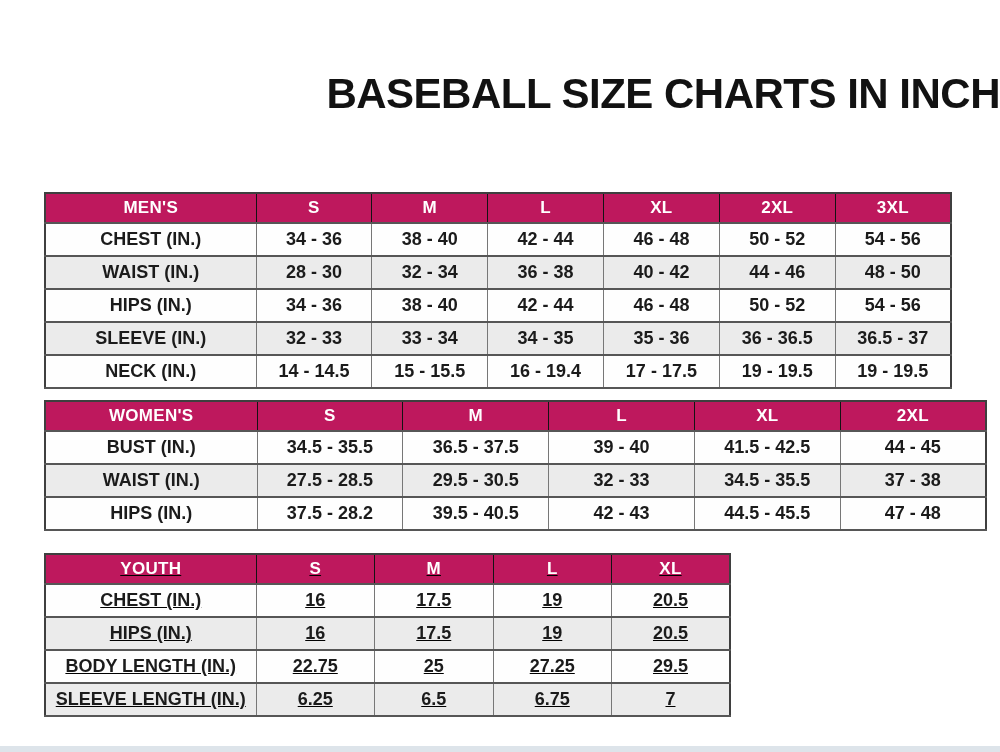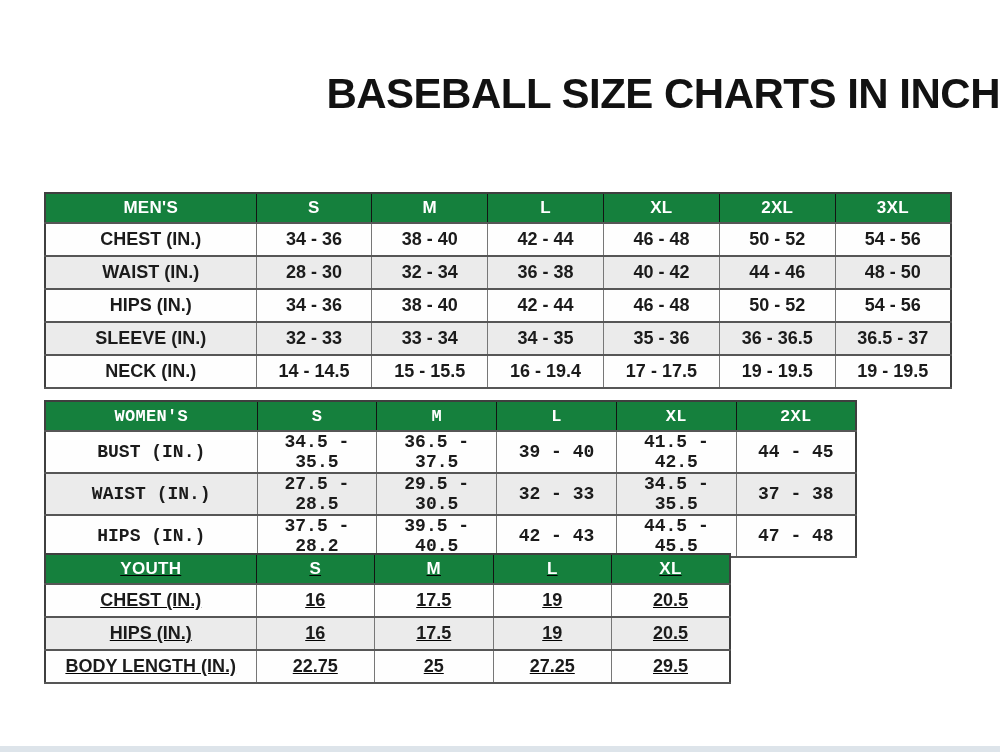--- a/index.html
+++ b/index.html
@@ -23,31 +23,31 @@
     font-size: 42px;
     font-weight: bold;
     letter-spacing: -0.5px;
     color: #121212;
     margin: 0;
   }
   .table-region {
     position: absolute;
   }
   #mens-region   { left: 44px; top: 192px; width: 908px; }
-  #womens-region { left: 44px; top: 400px; width: 813px; font-family: Liberation Mono, monospace; }
+  #womens-region { left: 44px; top: 400px; width: 943px; }
   #youth-region  { left: 44px; top: 553px; width: 687px; text-decoration: underline; }
 
   table.size-table {
     border-collapse: collapse;
     table-layout: fixed;
     width: 100%;
     border: 2px solid #3f3f3f;
   }
   table.size-table th {
-    background: #15803d;
+    background: #be185d;
     color: #ffffff;
     font-size: 17px;
     font-weight: bold;
     letter-spacing: 0.3px;
     height: 28px;
     padding: 0;
     text-align: center;
     border: 1px solid #131313;
   }
   table.size-table td {
@@ -234,17 +234,24 @@
           <td>19</td>
           <td>20.5</td>
         </tr>
         <tr>
           <td>BODY LENGTH (IN.)</td>
           <td>22.75</td>
           <td>25</td>
           <td>27.25</td>
           <td>29.5</td>
         </tr>
+        <tr>
+          <td>SLEEVE LENGTH (IN.)</td>
+          <td>6.25</td>
+          <td>6.5</td>
+          <td>6.75</td>
+          <td>7</td>
+        </tr>
       </tbody>
     </table>
   </div>
 
 <div class="bottom-edge-band"></div>
 
 </body></html>

